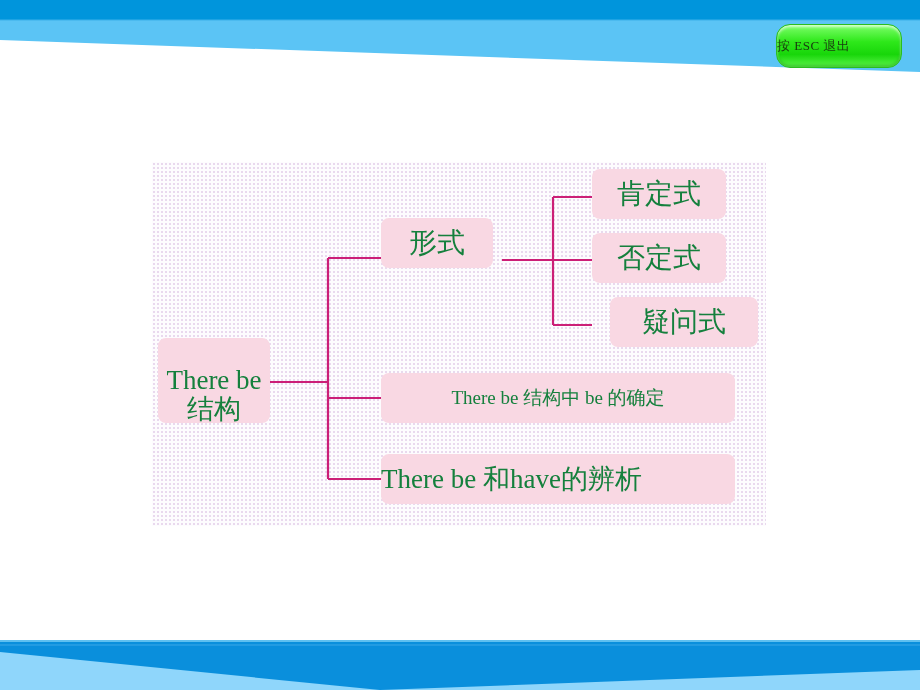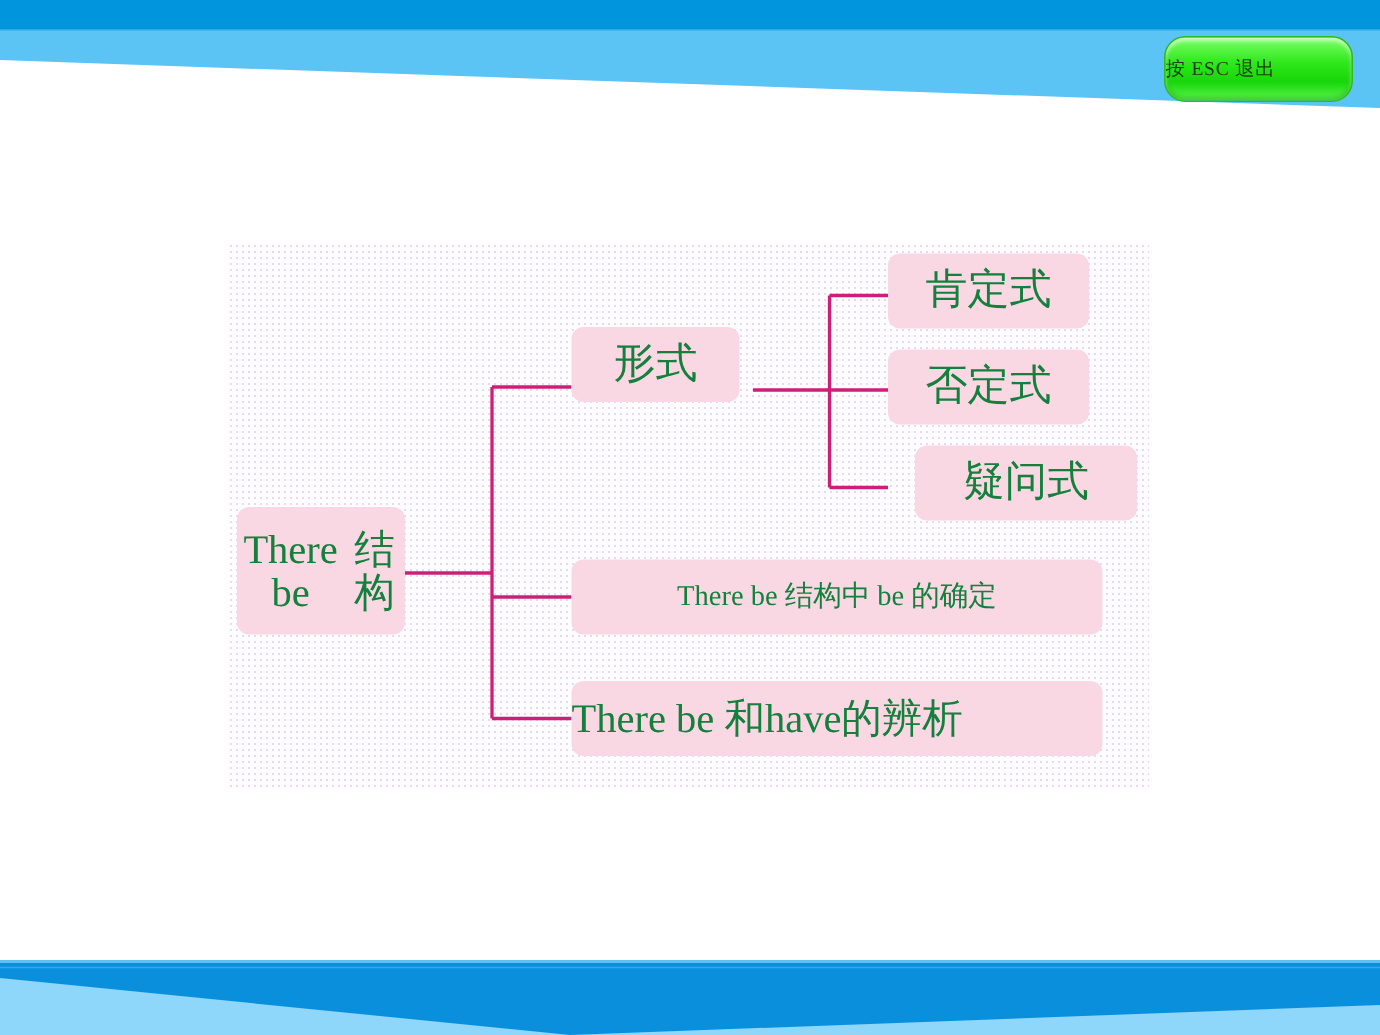--- a/index.html
+++ b/index.html
@@ -10,21 +10,21 @@
     background:linear-gradient(#7dff6a 0%, #2ee81a 40%, #18d60a 70%, #5cf54a 100%);
     border:1px solid #2bbd1e; box-shadow:inset 0 2px 3px rgba(255,255,255,0.7), inset 0 -2px 3px rgba(0,100,0,0.3);
     display:flex; align-items:center; justify-content:flex-start; cursor:pointer; }
   .esc-label { font-family:"Liberation Serif", serif; font-size:13px; color:#1a3a10; letter-spacing:0.5px; }
   .diagram-panel { position:absolute; left:152px; top:162px; width:614px; height:364px;
     background-color:#fdfcfe;
     background-image:radial-gradient(#e9d9ee 0.8px, transparent 0.9px);
     background-size:4px 4px; }
   .node { position:absolute; background:#f9d8e3; border-radius:8px; display:flex; align-items:center; justify-content:center;
     color:#15803d; font-family:"Liberation Serif", serif; font-size:28px; line-height:1.05; text-align:center; }
-  .node-root { font-size:27px;justify-content:flex-end; }
+  .node-root { flex-direction:column; font-size:27px;justify-content:flex-end; }
   svg.lines { position:absolute; left:0; top:0; width:920px; height:690px; pointer-events:none; }
 </style>
 </head>
 <body>
 
 <svg class="top-band" viewBox="0 0 920 80" preserveAspectRatio="none">
   <rect x="0" y="0" width="920" height="20" fill="#0095dc"></rect>
   <polygon points="0,20 920,20 920,72 0,40" fill="#5bc4f5"></polygon>
   <line x1="0" y1="20" x2="920" y2="20" stroke="#3cb0ea" stroke-width="1"></line>
 </svg>

